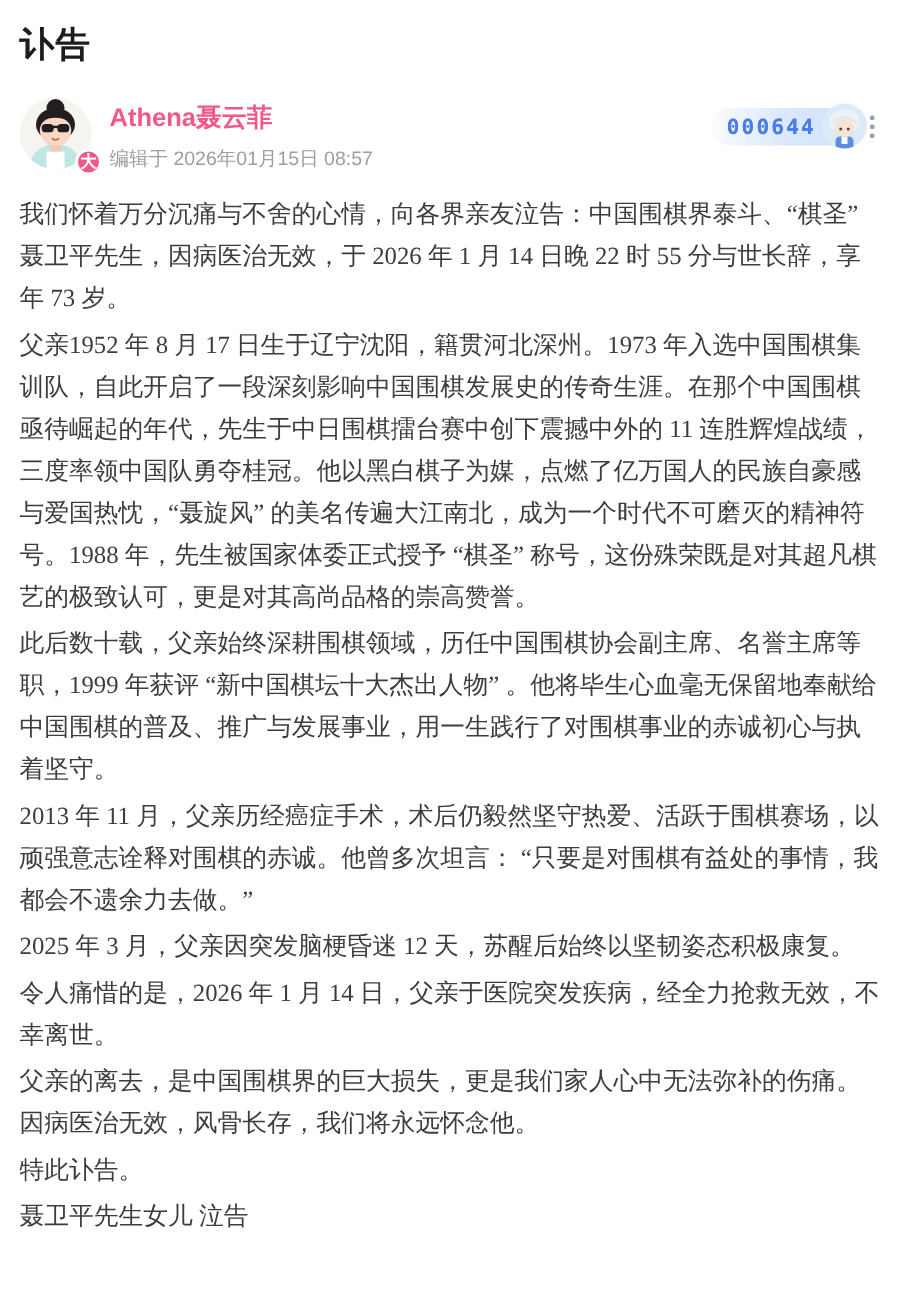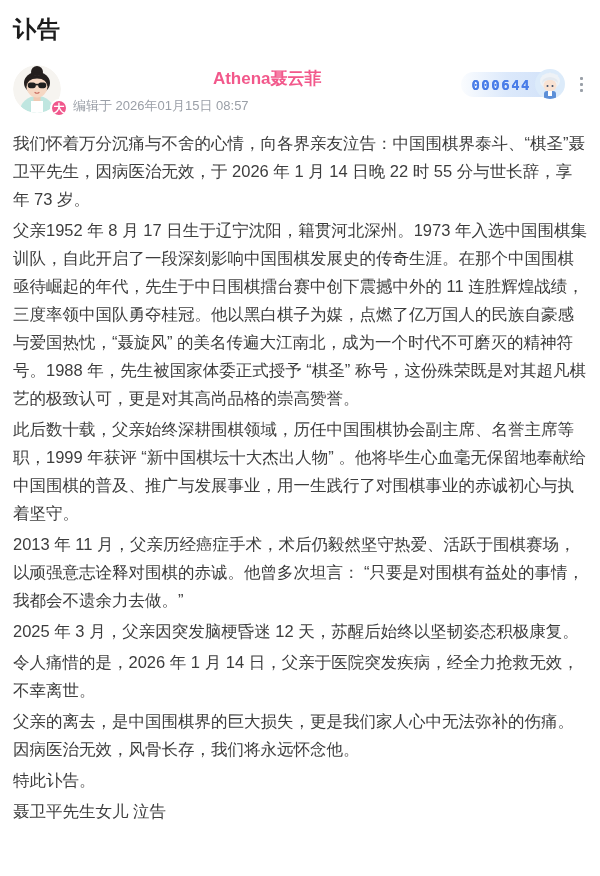--- a/index.html
+++ b/index.html
@@ -53,32 +53,30 @@
     align-items: center;
     justify-content: center;
   }
   .author-col { margin-left: 12px; flex: 1 1 auto; min-width: 0; }
   .author-name {
     color: #f2588b;
     font-size: 17px;
     font-weight: bold;
     padding-top: 2px;
     cursor: pointer;
-    text-align: center;
   }
   .post-meta {
     color: #9a9fa7;
     font-size: 13px;
     margin-top: 7px;
   }
 
   .header-right {
     display: flex;
     align-items: flex-start;
-    gap: 13px;
     padding-top: 7px;
   }
   .visitor-counter {
     position: relative;
     height: 25px;
     display: flex;
     align-items: center;
     padding: 0 32px 0 10px;
     border-radius: 13px;
     background: linear-gradient(90deg, rgba(223,236,252,0.15) 0%, #dce9fb 45%, #cfe0f8 100%);
@@ -114,21 +112,21 @@
     border-radius: 1px;
     background: #9aa0a8;
   }
 
   
   .post-content {
     font-size: 16.5px;
     line-height: 28px;
     color: #3d3d3d;
   }
-  .post-content p { margin: 0 0 3px 0; }
+  .post-content p { margin: 0 0 3px 0; font-family: Liberation Serif, serif; }
 </style>
 </head>
 <body>
 
 <div class="page">
 
   <h1 class="page-title">讣告</h1>
 
   <div class="post-header">
 

